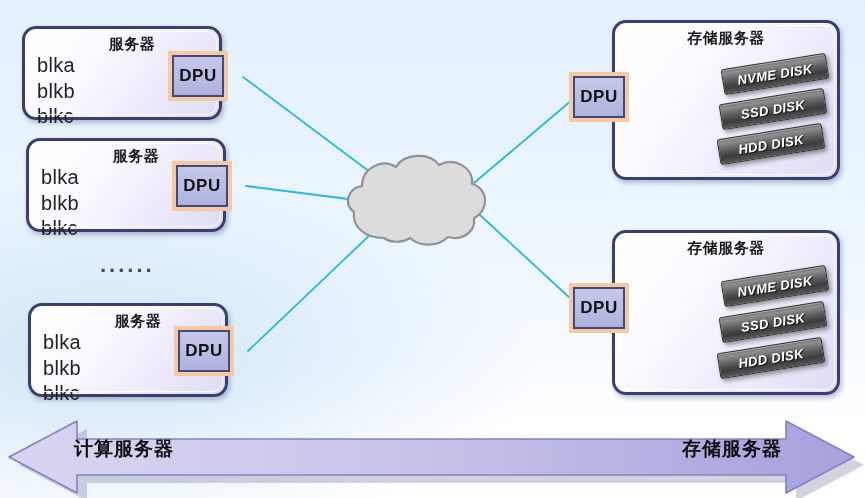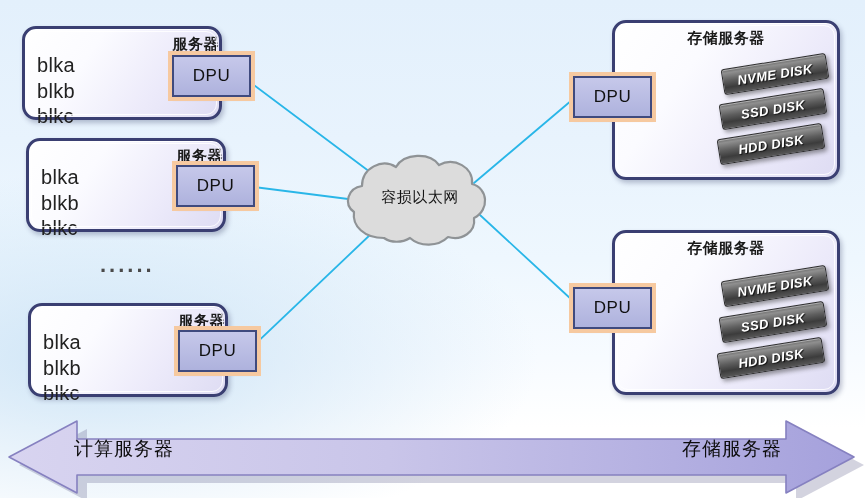--- a/index.html
+++ b/index.html
@@ -28,37 +28,37 @@
   }
   .box::after{
     content:"";position:absolute;left:2px;top:2px;right:2px;bottom:2px;
     border-radius:11px;border:1px solid rgba(255,255,255,.85);pointer-events:none;
   }
 
   .box-title{
     position:absolute;left:0;right:0;top:6px;text-align:center;
     font-size:15px;font-weight:bold;color:#1b1b1b;letter-spacing:.5px;
   }
-  .srv-title{padding-left:20px;text-align:right;}
+  .srv-title{padding-left:20px;}
 
   .blk-list{
     position:absolute;left:12px;top:24px;
     font-size:20px;line-height:1.28;color:#222;letter-spacing:.3px;
   }
 
   
   .dpu{
     position:absolute;box-sizing:border-box;
-    width:79px;height:42px;
+    width:52px;height:42px;
     background:linear-gradient(to bottom,#c6c8ea 0%,#b9bce3 55%,#aeb2dd 100%);
     border:2px solid #3f4a7e;
     outline:4px solid #f6c9a0;
     outline-offset:0px;
     display:flex;align-items:center;justify-content:center;
-    font-size:17px;font-weight:normal;color:#111;letter-spacing:.5px;
+    font-size:17px;font-weight:bold;color:#111;letter-spacing:.5px;
     box-shadow:1px 2px 3px rgba(60,60,100,.28);
     z-index:6;
   }
 
   
   .disk{
     position:absolute;box-sizing:border-box;
     width:106px;height:26px;
     transform:rotate(-9deg);
     background:linear-gradient(to bottom,#6d6d6d 0%,#8f8f8f 14%,#5e5e5e 46%,#3c3c3c 74%,#585858 100%);
@@ -82,21 +82,21 @@
   
   .ellipsis{
     position:absolute;left:100px;top:252px;
     font-size:22px;font-weight:bold;color:#4a4a4a;letter-spacing:3px;
   }
 
   
   #banner{position:absolute;left:0;top:416px;width:865px;height:82px;}
   .banner-text{
     position:absolute;top:436px;
-    font-size:19px;font-weight:normal;color:#0d0d0d;letter-spacing:1px;
+    font-size:19px;font-weight:bold;color:#0d0d0d;letter-spacing:1px;
     z-index:4;
   }
   #bt-left{left:74px;}
   #bt-mid{left:352px;}
   #bt-right{left:682px;}
 </style>
 </head>
 <body>
 
 <div id="canvas">
@@ -109,21 +109,20 @@
       <line x1="474" y1="183" x2="572" y2="100"></line>
       <line x1="480" y1="215" x2="572" y2="300"></line>
     </g>
   </svg>
 
   <svg style="position:absolute;left:338px;top:148px;width:158px;height:106px;" viewBox="0 0 158 106" xmlns="http://www.w3.org/2000/svg">
     <path d="M46 90 C26 90 14 78 16 64 C5 56 10 40 24 38 C24 20 44 10 58 19
              C66 5 92 4 101 17 C116 9 136 19 134 36 C150 40 152 62 136 70
              C138 84 124 93 110 89 C100 99 82 99 72 90 C64 95 53 95 46 90 Z" fill="#dcdcdc" stroke="#8f9396" stroke-width="2.2" stroke-linejoin="round"></path>
   </svg>
-  <div class="cloud-label">容损以太网</div>
 
   <div class="box" style="left:22px;top:26px;width:200px;height:94px;">
     <div class="box-title srv-title">服务器</div>
     <div class="blk-list">
       <div>blka</div>
       <div>blkb</div>
       <div>blkc</div>
     </div>
   </div>
   <div class="dpu" style="left:172px;top:55px;">DPU</div>

